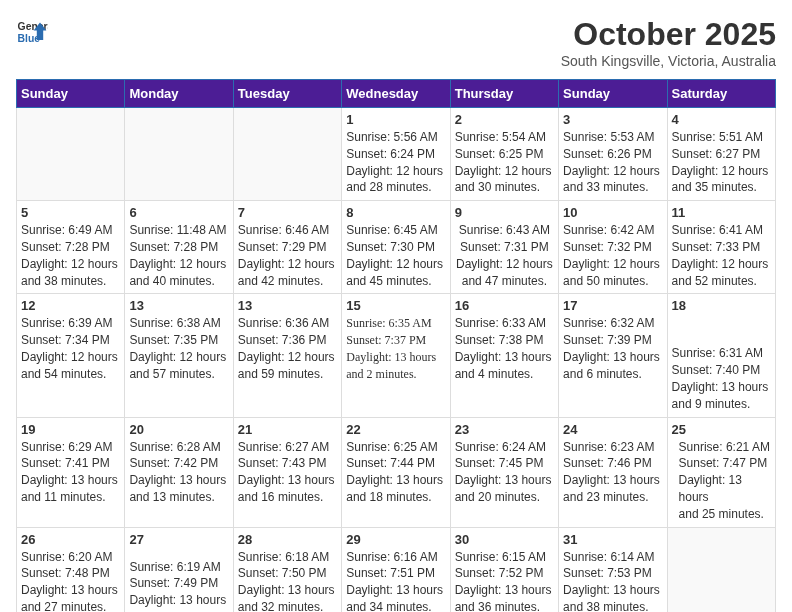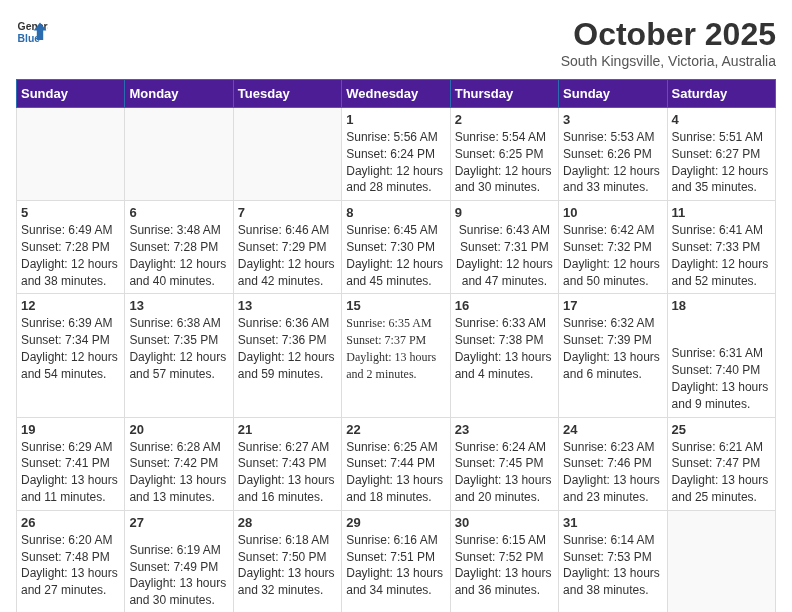--- a/index.html
+++ b/index.html
@@ -145,21 +145,21 @@
       <tr>
         <td>
           <span class="day-num">5</span>
           <div class="day-info" style="white-space: pre-line;">Sunrise: 6:49 AM
 Sunset: 7:28 PM
 Daylight: 12 hours
 and 38 minutes.</div>
         </td>
         <td>
           <span class="day-num">6</span>
-          <div class="day-info" style="white-space: pre-line;">Sunrise: 3:48 AM
+          <div class="day-info" style="white-space: pre-line;">Sunrise: 11:48 AM
 Sunset: 7:28 PM
 Daylight: 12 hours
 and 40 minutes.</div>
         </td>
         <td>
           <span class="day-num">7</span>
           <div class="day-info" style="white-space: pre-line;">Sunrise: 6:46 AM
 Sunset: 7:29 PM
 Daylight: 12 hours
 and 42 minutes.</div>
@@ -282,21 +282,21 @@
         </td>
         <td>
           <span class="day-num">24</span>
           <div class="day-info" style="white-space: pre-line;">Sunrise: 6:23 AM
 Sunset: 7:46 PM
 Daylight: 13 hours
 and 23 minutes.</div>
         </td>
         <td>
           <span class="day-num">25</span>
-          <div class="day-info" style="white-space: pre-line;">Sunrise: 6:21 AM
+          <div class="day-info" style="white-space: pre-line; margin-left: 7px;">Sunrise: 6:21 AM
 Sunset: 7:47 PM
 Daylight: 13 hours
 and 25 minutes.</div>
         </td>
       </tr>
       <tr>
         <td>
           <span class="day-num">26</span>
           <div class="day-info" style="white-space: pre-line;">Sunrise: 6:20 AM
 Sunset: 7:48 PM

